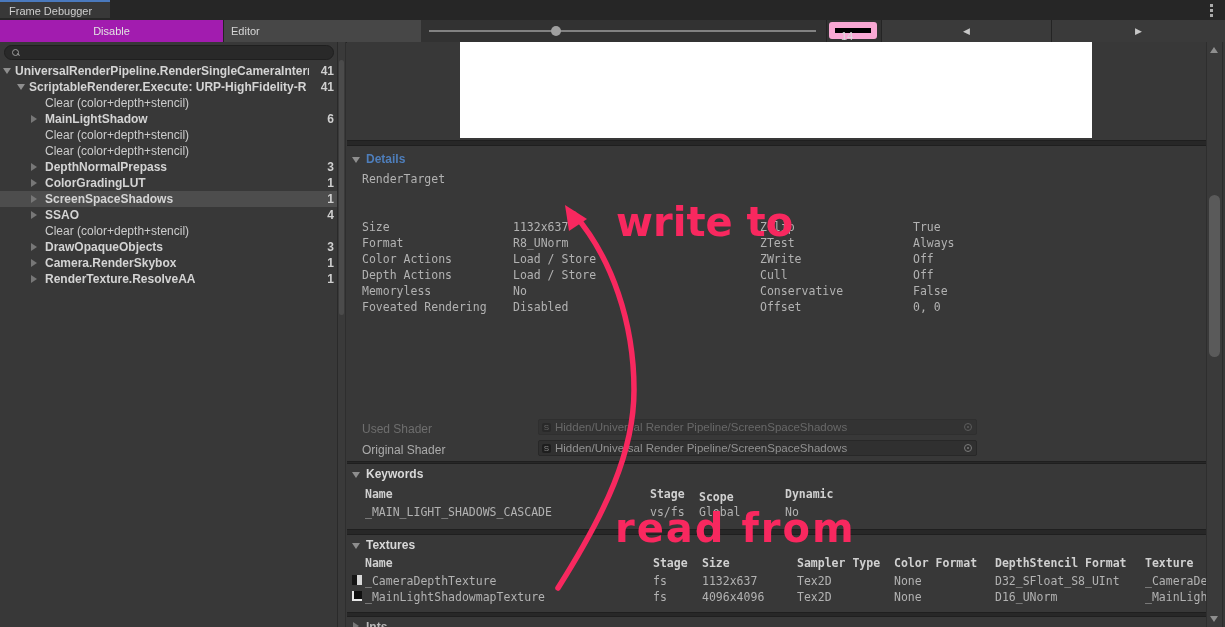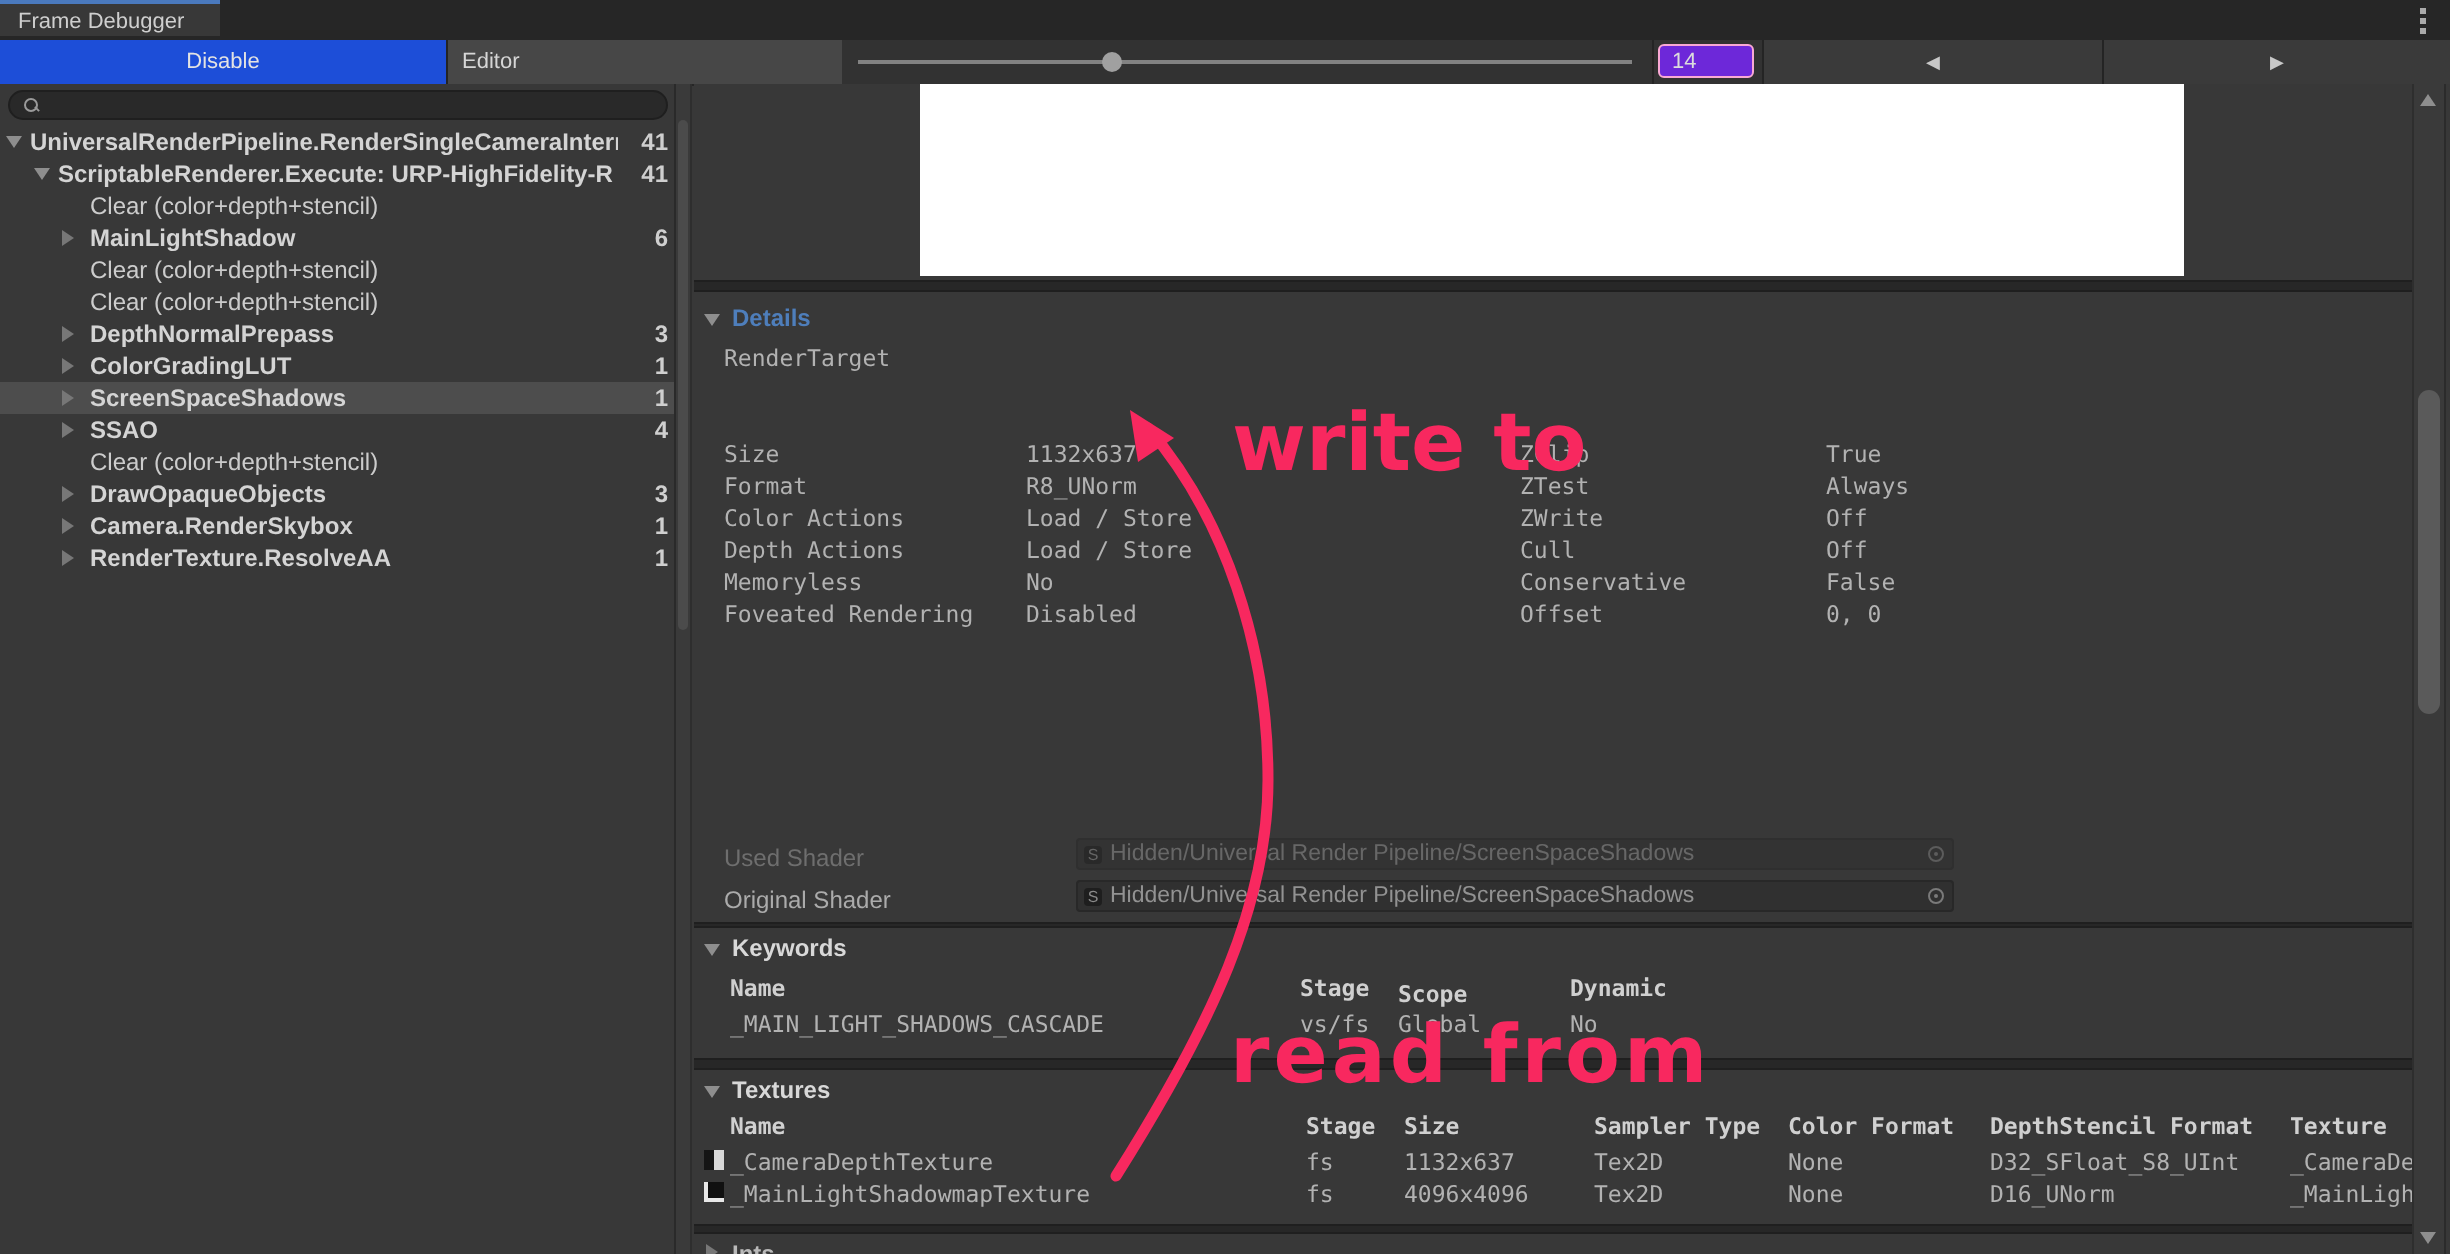--- a/index.html
+++ b/index.html
@@ -13,28 +13,28 @@
   
   #titlebar{left:0;top:0;width:1225px;height:20px;background:#262626;border-bottom:1px solid #1d1d1d;}
   #tab{left:0;top:0;width:110px;height:18px;background:#383838;border-top:2px solid #4a79bd;
        font-size:11px;color:#cfcfcf;line-height:18px;padding-left:9px;box-sizing:border-box;}
   #kebab{right:12px;top:4px;width:3px;height:13px;}
   #kebab i{display:block;width:3px;height:3px;background:#aaa;margin-bottom:2px;}
 
   
   #toolbar{left:0;top:20px;width:1225px;height:22px;background:#323232;border-bottom:1px solid #262626;}
   .tseg{position:absolute;top:0;height:22px;border-right:1px solid #242424;box-sizing:border-box;}
-  #btn-disable{left:0;width:224px;background:#1d4ed8;color:#e3e3e3;font-size:11px;text-align:center;line-height:22px;}
+  #btn-disable{left:0;width:224px;background:#a21caf;color:#e3e3e3;font-size:11px;text-align:center;line-height:22px;}
   #dd-editor{left:224px;width:223px;background:#474747;color:#d6d6d6;font-size:11px;line-height:22px;padding-left:7px;}
   #dd-editor .caret{position:absolute;right:8px;top:0;font-size:8px;color:#c0c0c0;}
   #sliderzone{left:421px;width:406px;background:#323232;}
   #slidertrack{position:absolute;left:8px;right:10px;top:10px;height:2px;background:#828282;}
   #sliderhandle{position:absolute;left:130px;top:6px;width:10px;height:10px;border-radius:50%;background:#a0a0a0;}
   #framebox{left:827px;width:55px;background:#323232;}
-  #framebox .fbox{position:absolute;left:2px;top:2px;width:48px;height:17px;background:#6d28d9;border:1px solid #f9a8d4;border-radius:3px;
+  #framebox .fbox{position:absolute;left:2px;top:2px;width:48px;height:17px;background:#000000;border:6px solid #f9a8d4;border-radius:3px;
                   color:#dcdcdc;font-size:11px;line-height:17px;padding-left:6px;box-sizing:border-box;}
   #btn-prev{left:882px;width:170px;background:#3a3a3a;color:#c8c8c8;font-size:9px;text-align:center;line-height:22px;}
   #btn-next{left:1052px;width:173px;background:#3a3a3a;color:#c8c8c8;font-size:9px;text-align:center;line-height:22px;border-right:none;}
 
   
   #leftpanel{left:0;top:42px;width:337px;height:585px;background:#383838;overflow:hidden;}
   #searchbox{position:absolute;left:4px;top:3px;width:330px;height:15px;background:#292929;border:1px solid #1f1f1f;border-radius:8px;box-sizing:border-box;}
   #searchbox input{position:absolute;left:20px;top:0;width:300px;height:13px;background:transparent;border:none;outline:none;color:#ccc;font-size:11px;}
   .mag{position:absolute;left:7px;top:3px;width:5px;height:5px;border:1px solid #9a9a9a;border-radius:50%;}
   .mag:after{content:"";position:absolute;left:4px;top:4px;width:3px;height:1px;background:#9a9a9a;transform:rotate(45deg);}

